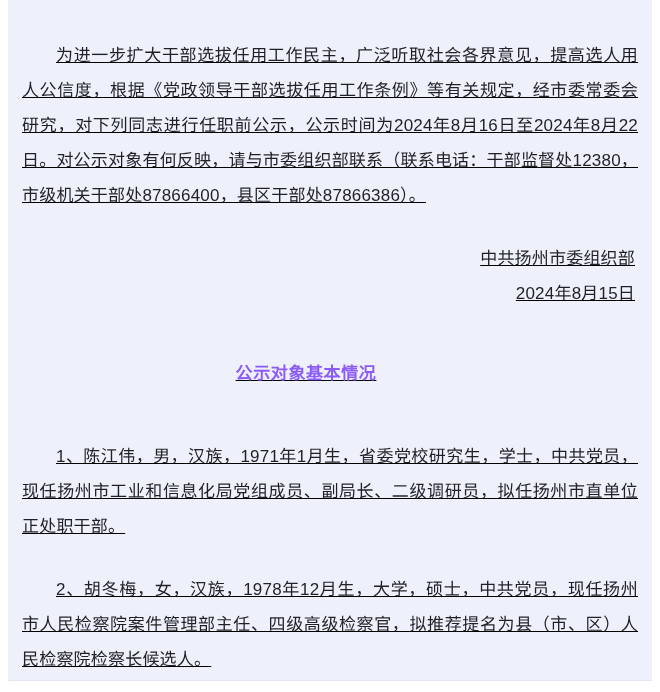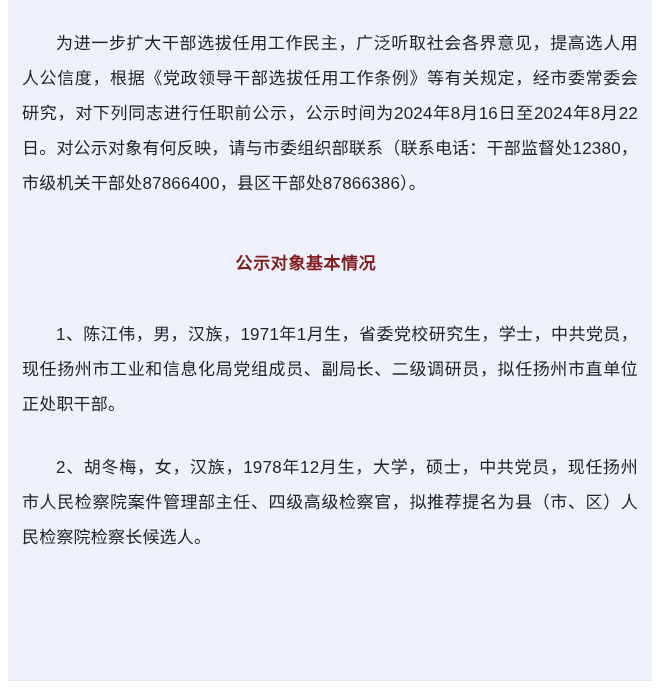--- a/index.html
+++ b/index.html
@@ -22,21 +22,22 @@
     top: 0;
     width: 644px;
     height: 681px;
     background: #eef0fb;
     box-sizing: border-box;
     padding: 0;
     overflow: hidden;
   }
 
   .notice-inner {
-    padding: 4px 14px;
+    padding: 16px 14px;
+    text-decoration: underline;
   }
 
   
   .para {
     margin: 0;
     color: #1f2126;
     font-size: 17px;
     line-height: 35px;
     text-align: justify;
     text-justify: inter-ideograph;
@@ -59,39 +60,39 @@
     color: #1f2126;
     font-size: 17px;
     line-height: 35px;
     letter-spacing: 0.2px;
   }
 
   
   .section-heading {
     margin-top: 48px;
     text-align: center;
-    color: #7f1d1d;
+    color: #8b5cf6;
     font-size: 17px;
     font-weight: bold;
     line-height: 30px;
     letter-spacing: 0.6px;
     padding-right: 48px;
   }
 
   
   .person-list {
     margin: 0;
     padding: 0;
     list-style: none;
   }
   .person-entry {
     margin: 0;
   }
   .person-entry.first {
-    margin-top: 38px;
+    margin-top: 50px;
   }
   .person-entry.subsequent {
     margin-top: 28px;
   }
 
   
   .card-bottom-rule {
     position: absolute;
     left: 8px;
     top: 680px;
@@ -101,20 +102,24 @@
   }
 </style>
 </head>
 <body>
 
 <div class="notice-card">
   <div class="notice-inner">
 
     <p class="para lead-para">为进一步扩大干部选拔任用工作民主，广泛听取社会各界意见，提高选人用人公信度，根据《党政领导干部选拔任用工作条例》等有关规定，经市委常委会研究，对下列同志进行任职前公示，公示时间为2024年8月16日至2024年8月22日。对公示对象有何反映，请与市委组织部联系（联系电话：干部监督处12380，市级机关干部处87866400，县区干部处87866386）。</p>
 
+    <div class="signature">
+      <div class="signature-line">中共扬州市委组织部</div>
+      <div class="signature-line">2024年8月15日</div>
+    </div>
 
     <div class="section-heading">公示对象基本情况</div>
 
     <div class="person-list">
       <p class="para person-entry first">1、陈江伟，男，汉族，1971年1月生，省委党校研究生，学士，中共党员，现任扬州市工业和信息化局党组成员、副局长、二级调研员，拟任扬州市直单位正处职干部。</p>
       <p class="para person-entry subsequent">2、胡冬梅，女，汉族，1978年12月生，大学，硕士，中共党员，现任扬州市人民检察院案件管理部主任、四级高级检察官，拟推荐提名为县（市、区）人民检察院检察长候选人。</p>
     </div>
 
   </div>
 </div>

